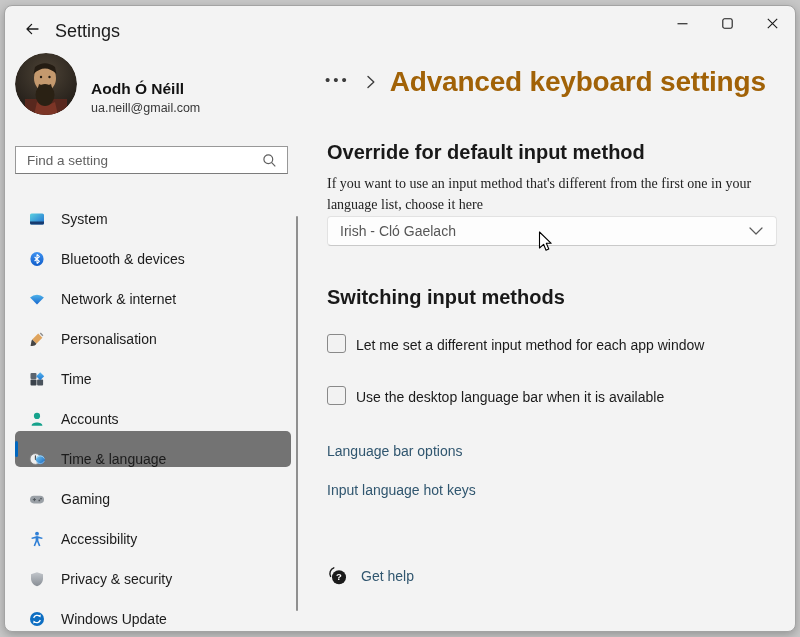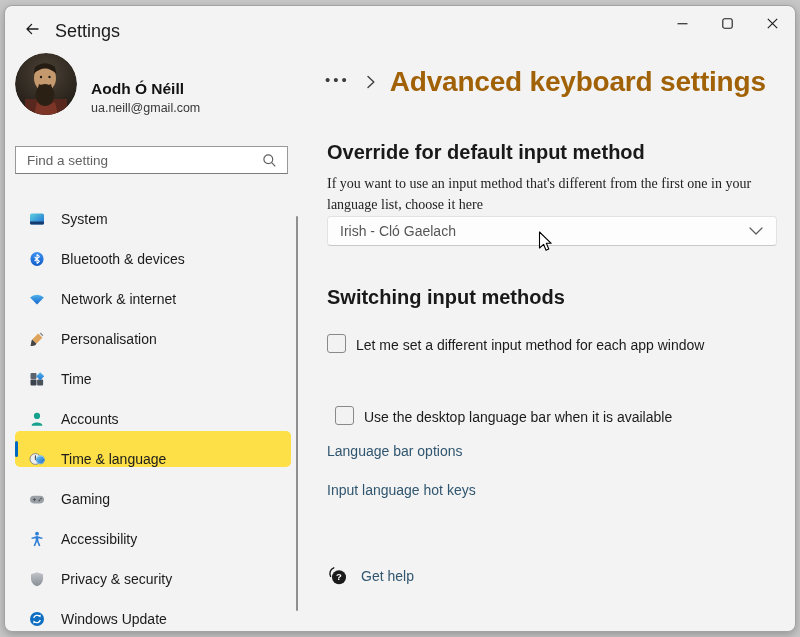--- a/index.html
+++ b/index.html
@@ -31,21 +31,21 @@
     font-size:13.5px; color:#3a3a3a; padding:0 8px 0 11px;
     font-family:"Liberation Sans", sans-serif; }
   .searchbox input::placeholder { color:#616161; opacity:1; }
   .search-icon { margin-right:10px; display:flex; }
 
   .nav { position:absolute; left:10px; top:185px; width:276px; }
   .nav-item { position:relative; height:36px; margin-bottom:4px; display:flex;
     align-items:flex-end; padding-left:14px; border-radius:5px; cursor:pointer; }
   .nav-item .icon { width:16px; height:16px; display:flex; flex:0 0 auto; }
   .nav-item .label { margin-left:16px; font-size:14px; color:#1b1b1b; }
-  .nav-item.selected { background:#fde047; }
+  .nav-item.selected { background:#737373; }
   .nav-item.selected::before { content:""; position:absolute; left:0; top:10px;
     width:3px; height:16px; border-radius:2px; background:var(--accent); }
   .side-scroll { position:absolute; left:291px; top:210px; width:2px; height:395px;
     background:#8f8f8f; border-radius:1px; }
 
   
   .header-row { position:absolute; left:320px; top:56px; height:40px;
     display:flex; align-items:center; }
   .crumb-ellipsis { font-size:15px; letter-spacing:3px; color:#3c3c3c; cursor:pointer;
     padding-bottom:6px; }
@@ -315,21 +315,21 @@
       </svg>
     </span>
   </div>
 
   <div class="sec-heading" style="top:280px;">Switching input methods</div>
 
   <div class="check-row" style="top:328px;">
     <span class="checkbox"></span>
     <span class="label">Let me set a different input method for each app window</span>
   </div>
-  <div class="check-row" style="top:400px;margin-left:8px;">
+  <div class="check-row" style="top:380px;">
     <span class="checkbox"></span>
     <span class="label">Use the desktop language bar when it is available</span>
   </div>
 
   <div class="link" style="top:437px;">Language bar options</div>
   <div class="link" style="top:476px;">Input language hot keys</div>
 
   <div class="gethelp">
     <span style="display:flex;">
       <svg width="21" height="21" viewBox="0 0 21 21">

